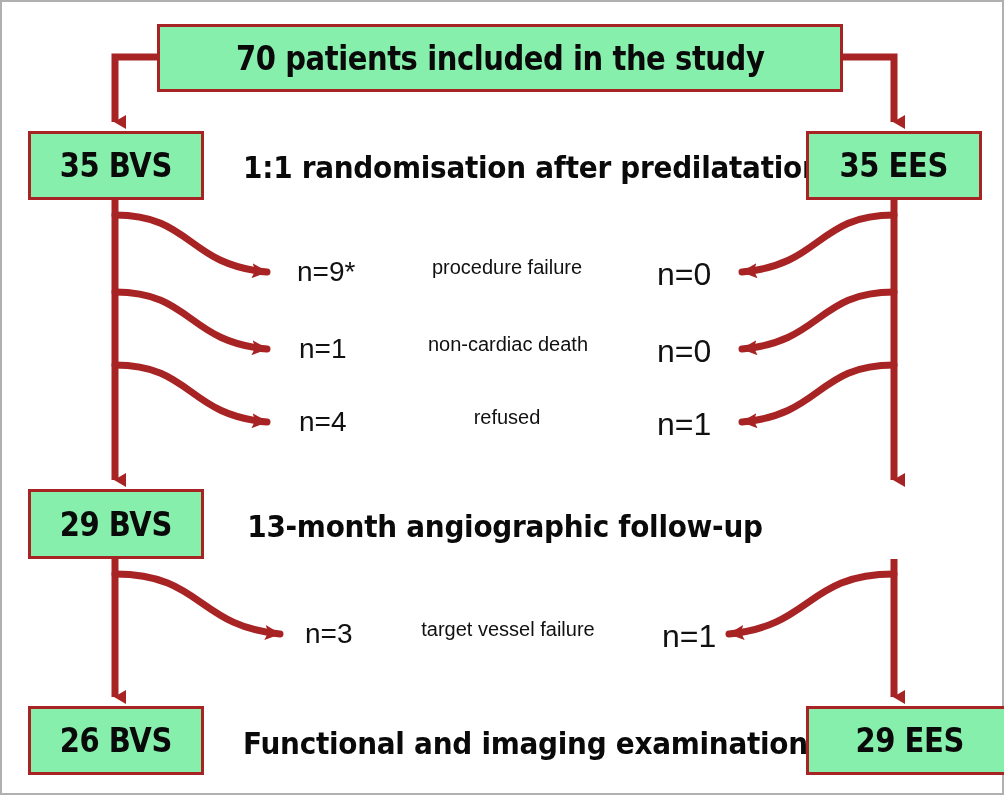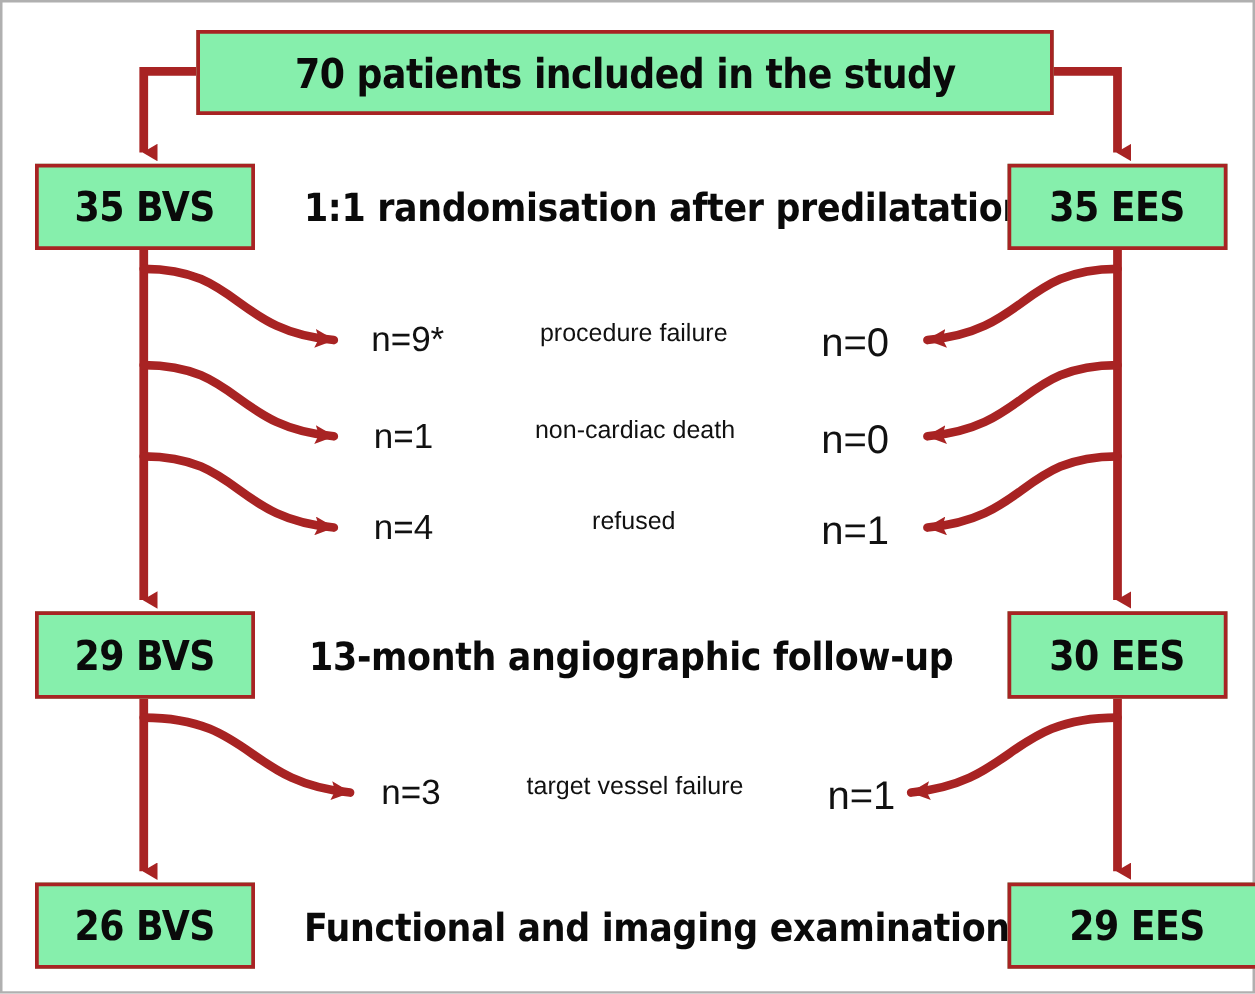--- a/index.html
+++ b/index.html
@@ -153,23 +153,20 @@
   <div class="excl-left-n" style="left:297px; top:404px;">n=4</div>
   <div class="excl-mid" style="left:380px; top:404px; width:250px;">refused</div>
   <div class="excl-right-n" style="left:655px; top:404px;">n=1</div>
 
   <div class="node-box" style="left:26px; top:487px; width:176px; height:70px;">
     <span class="node-label">29 BVS</span>
   </div>
 
   <div class="stage-label" style="left:212px; top:506px; width:582px;">13-month angiographic follow-up</div>
 
-  <div class="node-box" style="left:804px; top:487px; width:176px; height:70px;">
-    <span class="node-label">30 EES</span>
-  </div>
 
   <div class="excl-left-n" style="left:303px; top:616px;">n=3</div>
   <div class="excl-mid" style="left:370px; top:616px; width:272px;">target vessel failure</div>
   <div class="excl-right-n" style="left:660px; top:616px;">n=1</div>
 
   <div class="node-box" style="left:26px; top:704px; width:176px; height:69px;">
     <span class="node-label">26 BVS</span>
   </div>
 
   <div class="stage-label" style="left:212px; top:723px; width:582px;">Functional and imaging examination</div>

